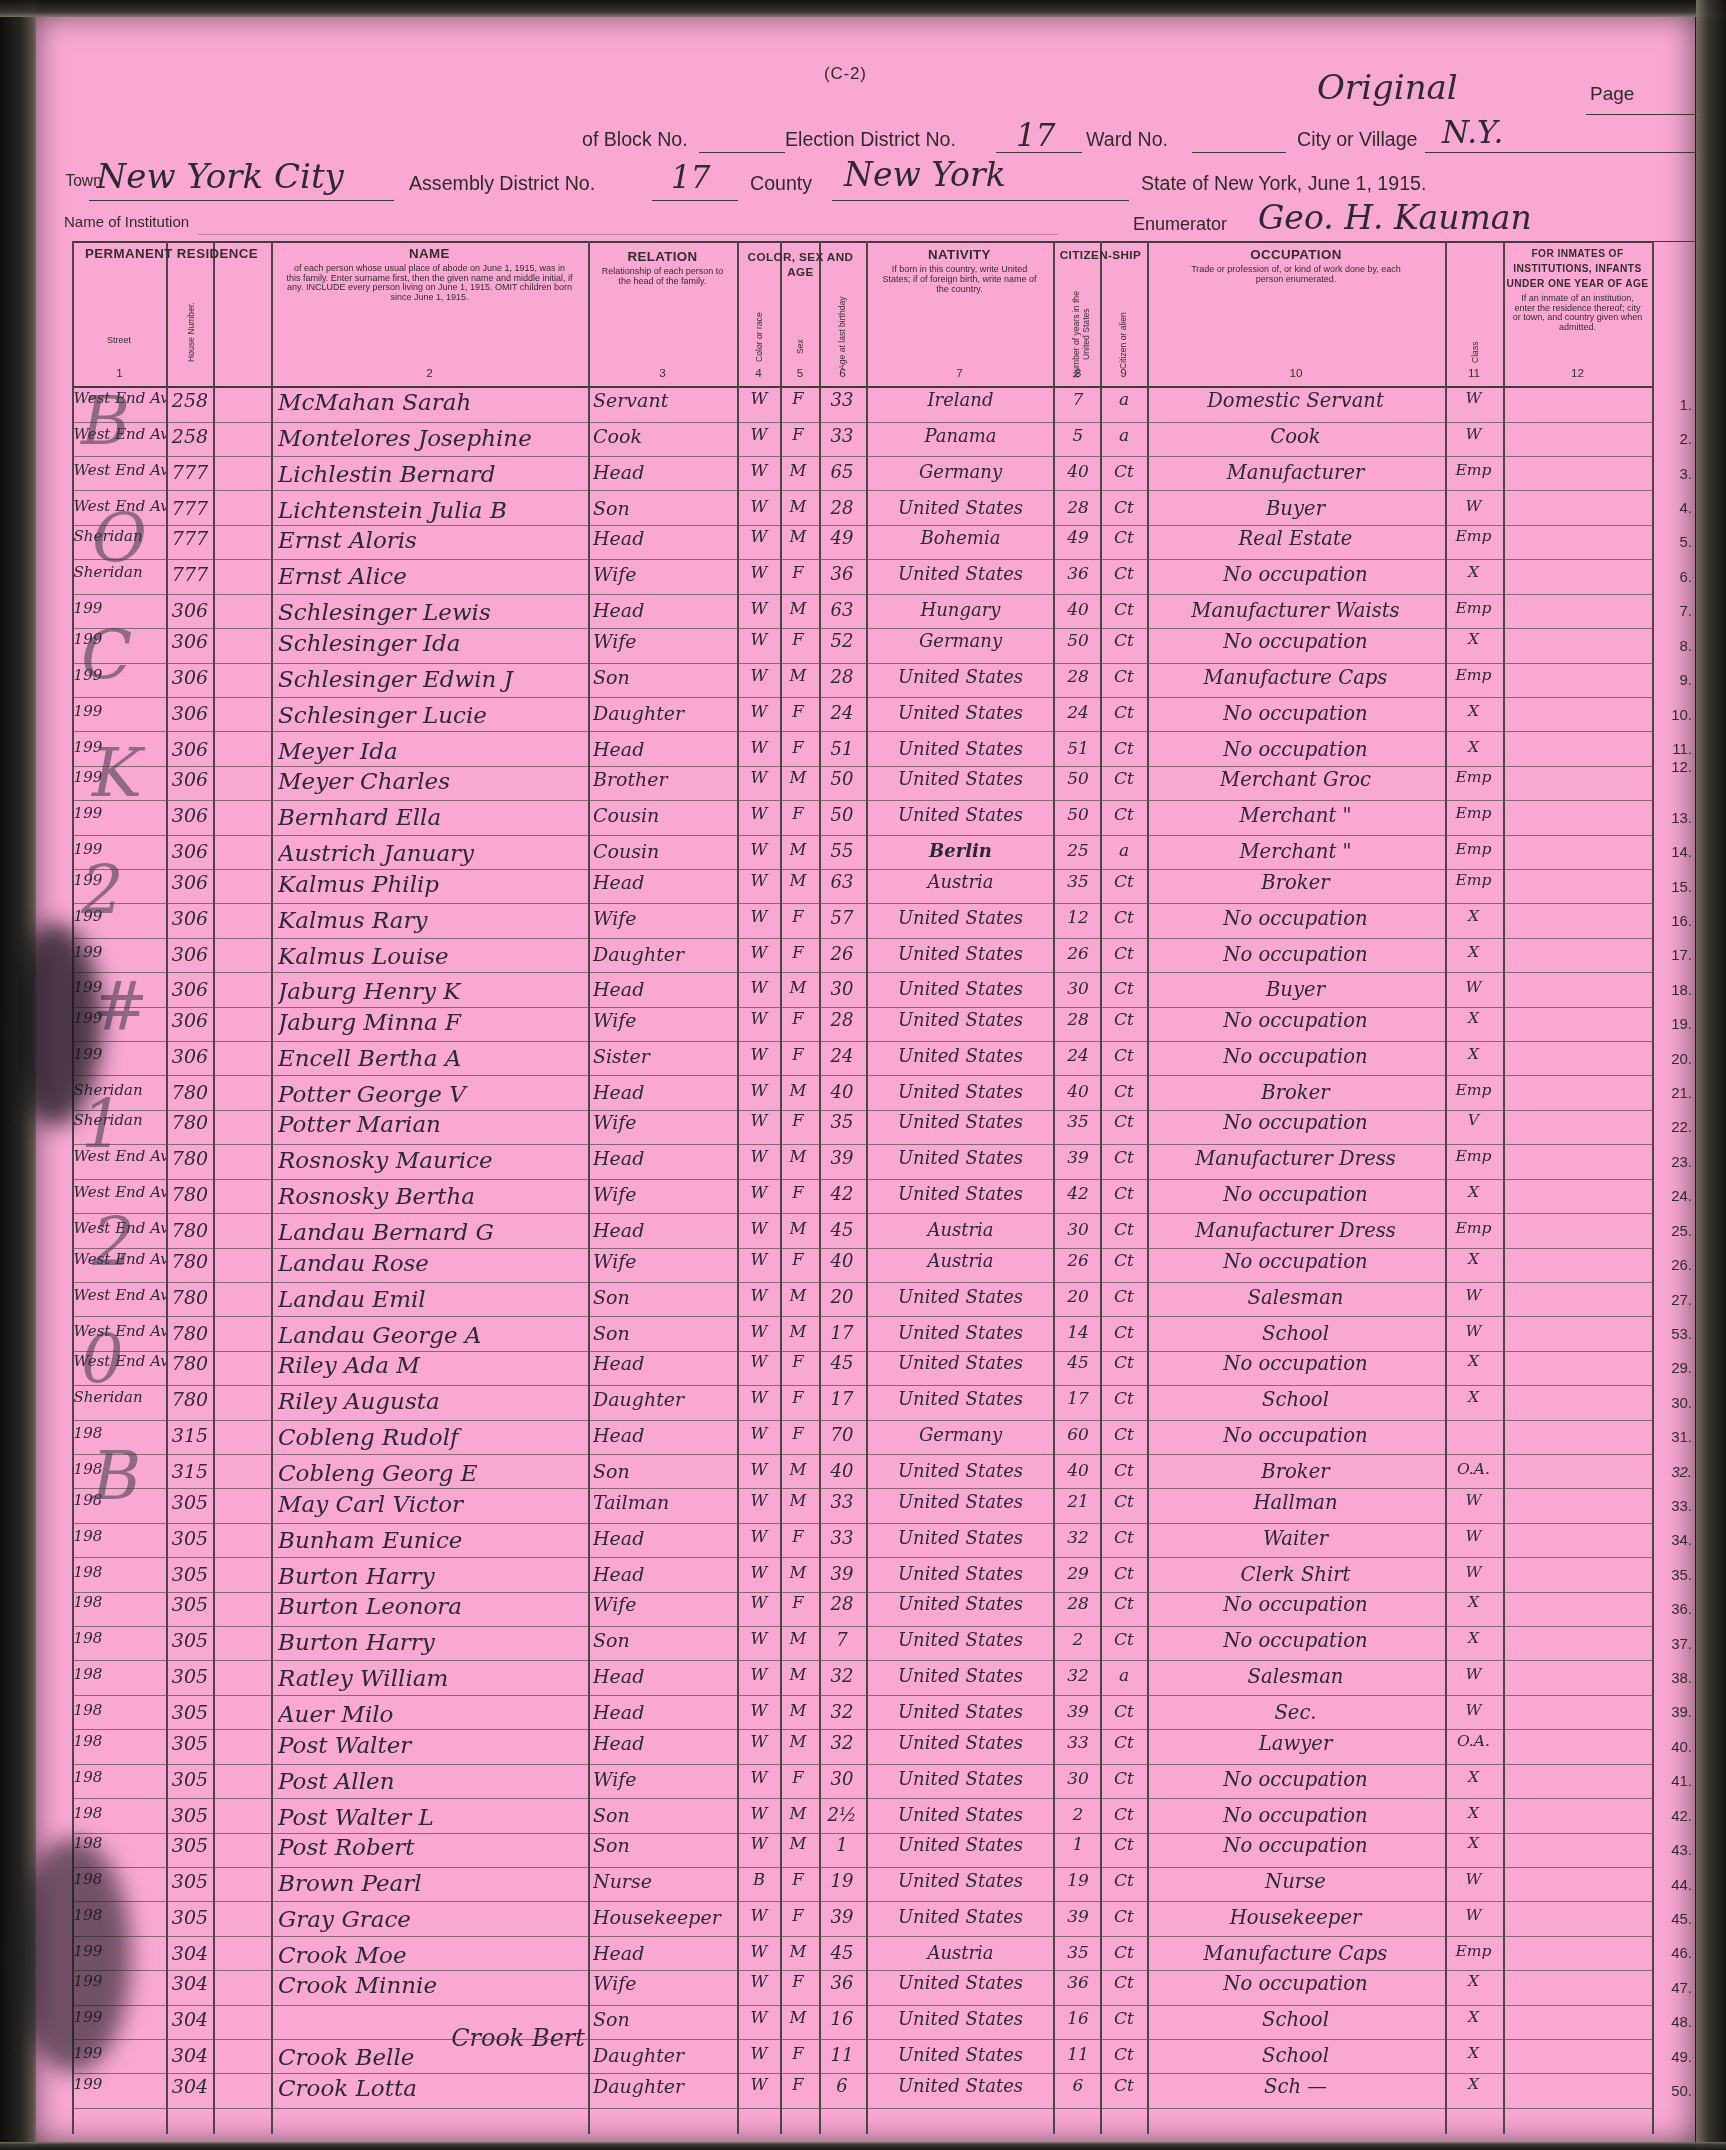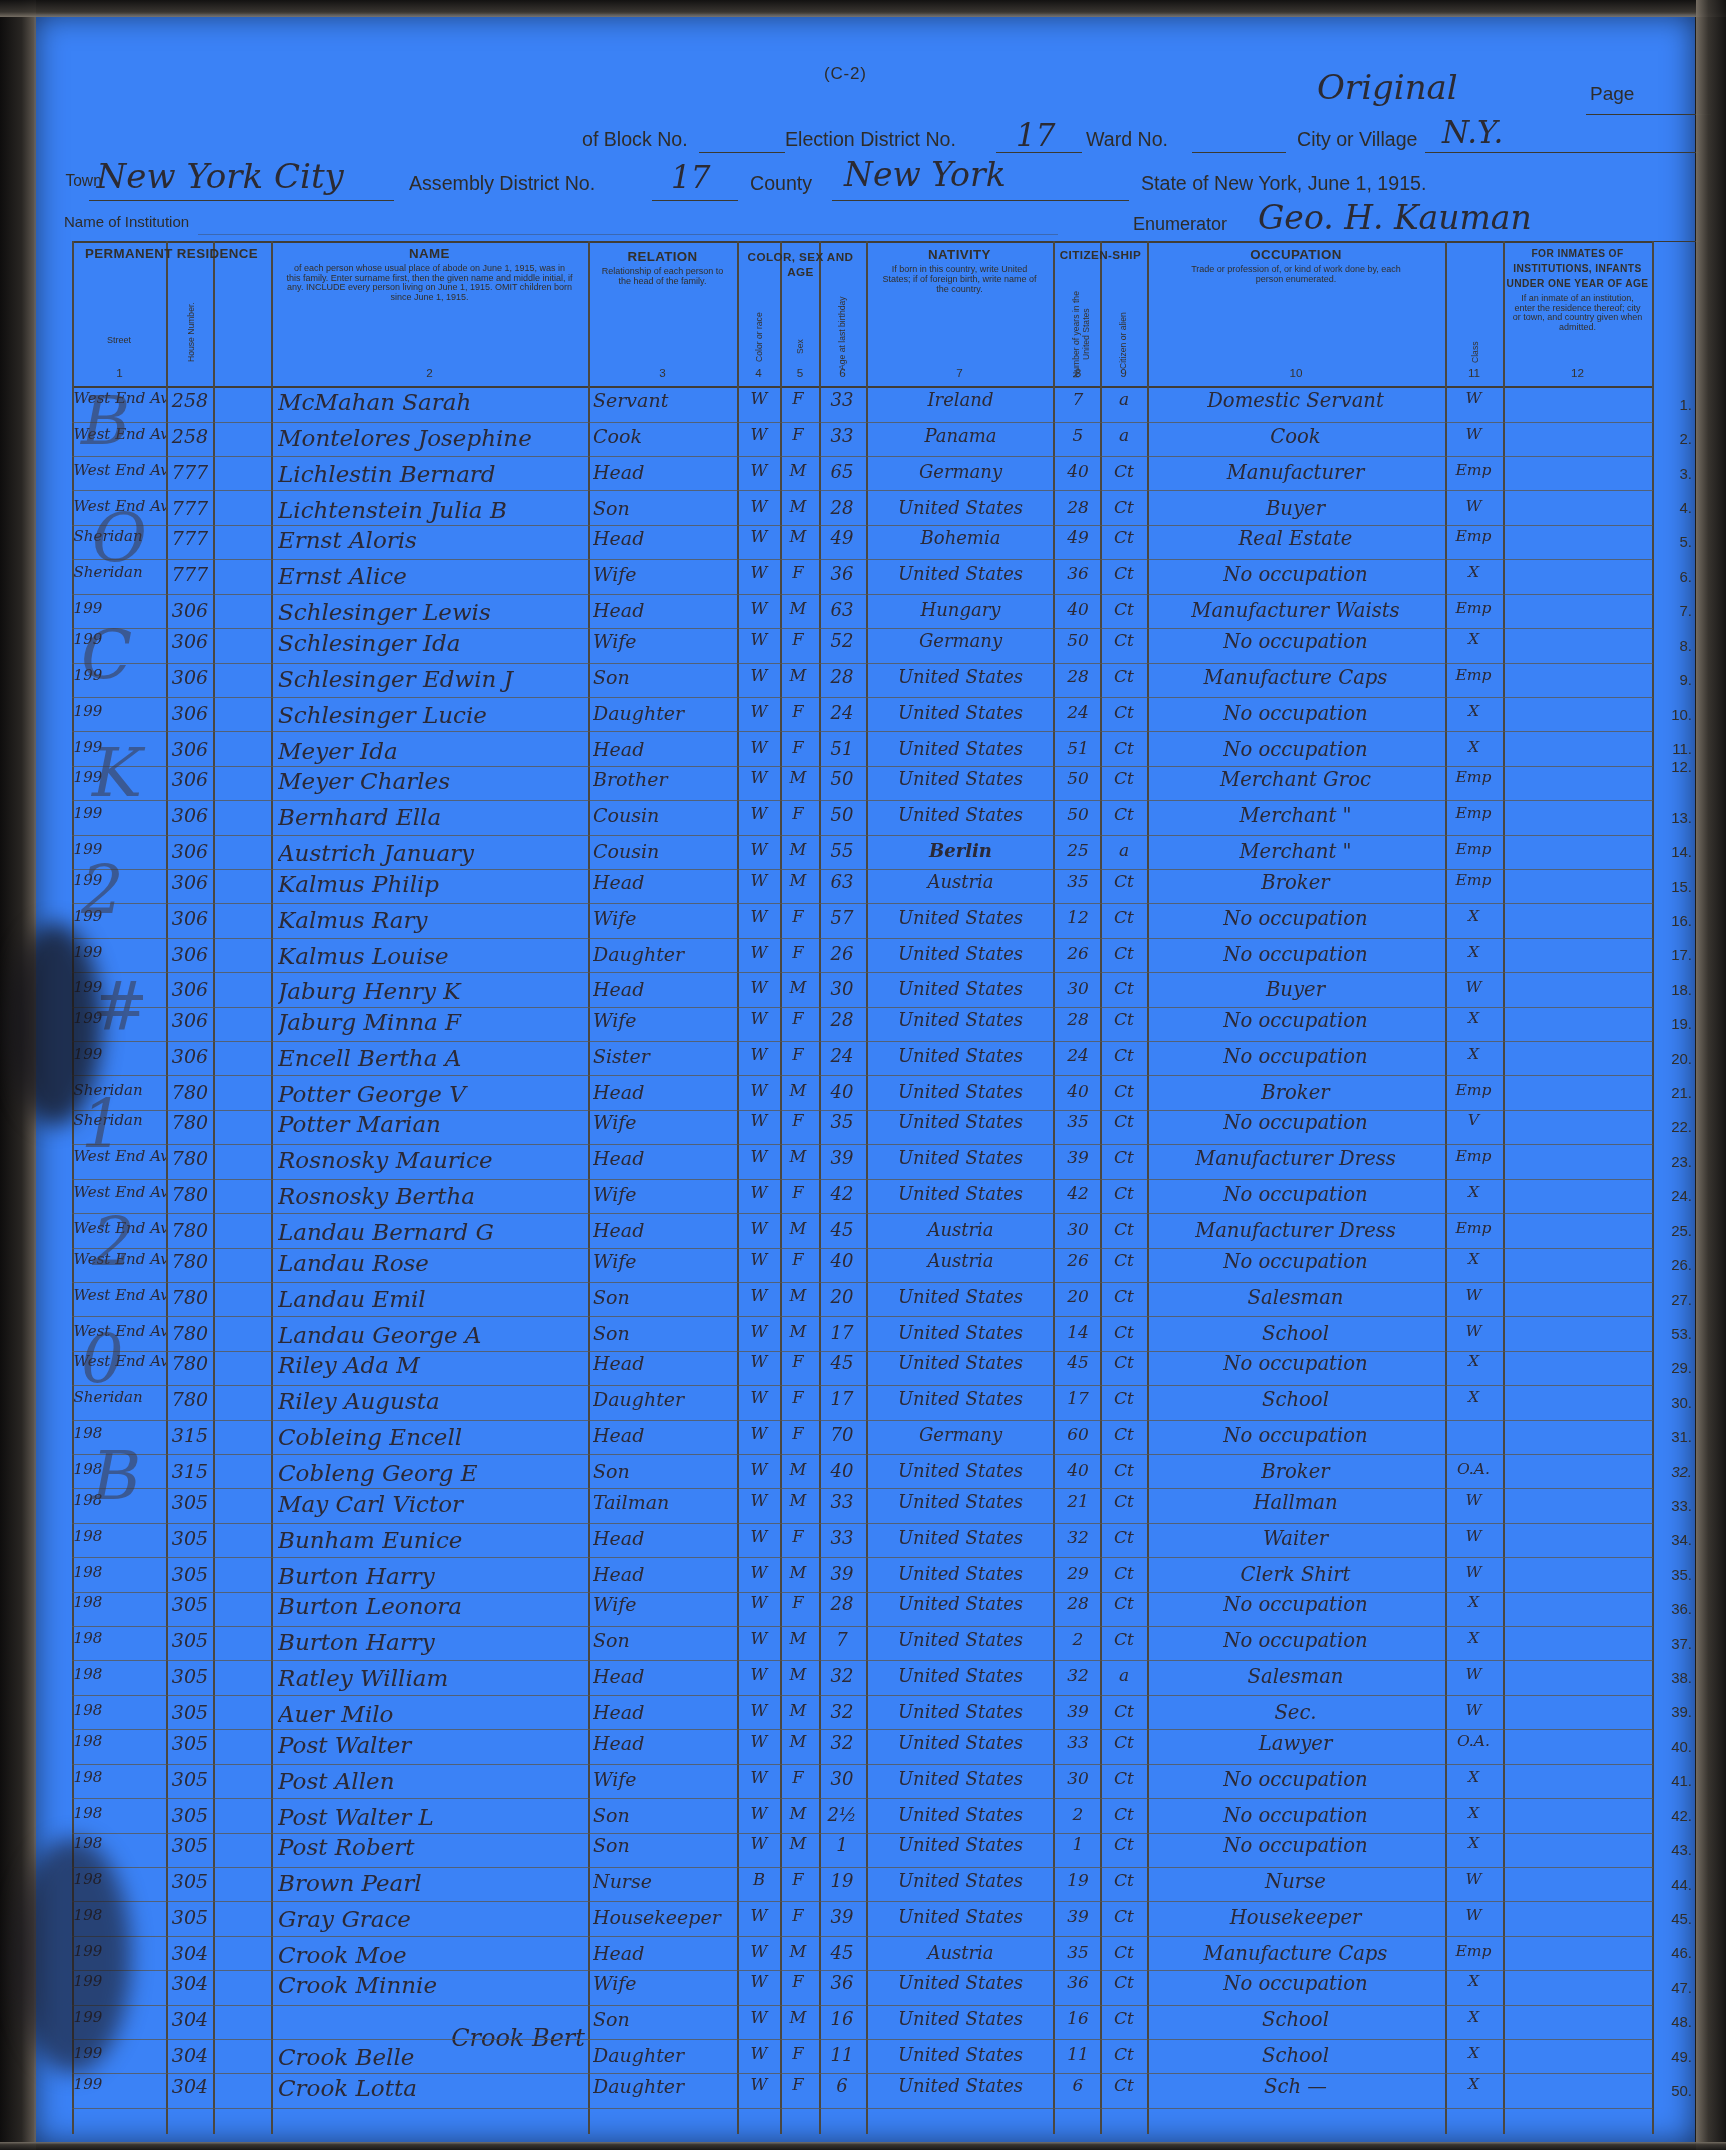--- a/index.html
+++ b/index.html
@@ -7,21 +7,21 @@
     position:relative;
     width:1727px;height:2151px;
     background:#1d1b19;
     overflow:hidden;
     font-family:"Liberation Serif", serif;
   }
   
   #sheet{
     position:absolute;
     left:34px;top:14px;width:1661px;height:2130px;
-    background:#3b82f6;
+    background:#f9a8d4;
     box-shadow:0 0 31px rgba(0,0,0,.6) inset;
   }
   
   .edge{position:absolute;background:#17161a;opacity:.92;}
   .e-left{left:0;top:0;width:36px;height:2151px;
     background:linear-gradient(90deg,#0d0c0c 0%,#2a2724 60%,#6a6259 100%);}
   .e-top{left:0;top:0;width:1727px;height:17px;
     background:linear-gradient(180deg,#121111 0%,#3b3732 70%,#7d756a 100%);}
   .e-right{right:0;top:0;width:31px;height:2151px;
     background:linear-gradient(270deg,#121111 0%,#3a3631 60%,#7b7368 100%);}
@@ -550,21 +550,21 @@
           <div class="cell" style="left: 668px; width: 38px; top: 1147px; font-size: 16.4px; text-align: center; overflow: hidden;">W</div>
           <div class="cell" style="left: 709px; width: 34px; top: 1147px; font-size: 16.4px; text-align: center; overflow: hidden;">F</div>
           <div class="cell" style="left: 749px; width: 42px; top: 1147px; font-size: 18px; text-align: center; overflow: hidden;">17</div>
           <div class="cell" style="left: 798px; width: 181px; top: 1147px; font-size: 18px; text-align: center; overflow: hidden;">United States</div>
           <div class="cell" style="left: 985px; width: 42px; top: 1147px; font-size: 17px; text-align: center; overflow: hidden;">17</div>
           <div class="cell" style="left: 1031px; width: 42px; top: 1147px; font-size: 17px; text-align: center; overflow: hidden;">Ct</div>
           <div class="cell" style="left: 1079px; width: 289px; top: 1147px; font-size: 19.6px; text-align: center; overflow: hidden;">School</div>
           <div class="cell" style="left: 1375px; width: 53px; top: 1147px; font-size: 15.6px; text-align: center; overflow: hidden;">X</div>
           <div class="cell" style="left: 1.6px; width: 92px; top: 1183px; font-size: 15px; text-align: left; overflow: hidden;">198</div>
           <div class="cell" style="left: 97px; width: 42px; top: 1183px; font-size: 19px; text-align: center; overflow: hidden;">315</div>
-          <div class="cell" style="left: 206px; width: 307px; top: 1183px; font-size: 23px; text-align: left; overflow: hidden;">Cobleing Encell</div>
+          <div class="cell" style="left: 206px; width: 307px; top: 1183px; font-size: 23px; text-align: left; overflow: hidden;">Cobleng Rudolf</div>
           <div class="cell" style="left: 521px; width: 142px; top: 1183px; font-size: 19px; text-align: left; overflow: hidden;">Head</div>
           <div class="cell" style="left: 668px; width: 38px; top: 1183px; font-size: 16.4px; text-align: center; overflow: hidden;">W</div>
           <div class="cell" style="left: 709px; width: 34px; top: 1183px; font-size: 16.4px; text-align: center; overflow: hidden;">F</div>
           <div class="cell" style="left: 749px; width: 42px; top: 1183px; font-size: 18px; text-align: center; overflow: hidden;">70</div>
           <div class="cell" style="left: 798px; width: 181px; top: 1183px; font-size: 18px; text-align: center; overflow: hidden;">Germany</div>
           <div class="cell" style="left: 985px; width: 42px; top: 1183px; font-size: 17px; text-align: center; overflow: hidden;">60</div>
           <div class="cell" style="left: 1031px; width: 42px; top: 1183px; font-size: 17px; text-align: center; overflow: hidden;">Ct</div>
           <div class="cell" style="left: 1079px; width: 289px; top: 1183px; font-size: 19.6px; text-align: center; overflow: hidden;">No occupation</div>
           <div class="cell" style="left: 1375px; width: 53px; top: 1183px; font-size: 15.6px; text-align: center; overflow: hidden;"></div>
           <div class="cell" style="left: 1.6px; width: 92px; top: 1219px; font-size: 15px; text-align: left; overflow: hidden;">198</div>

